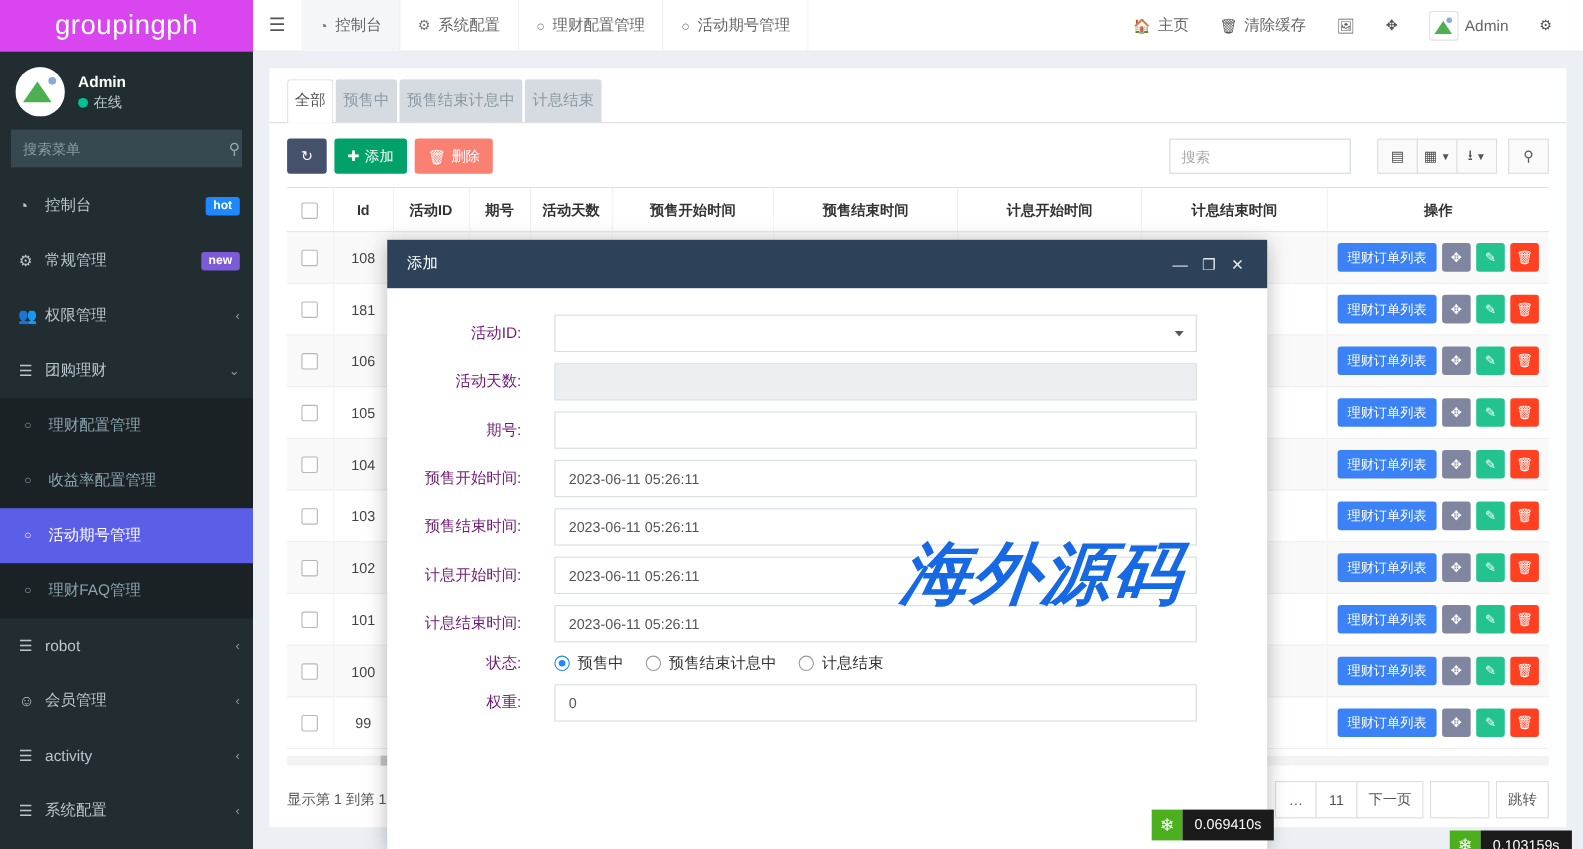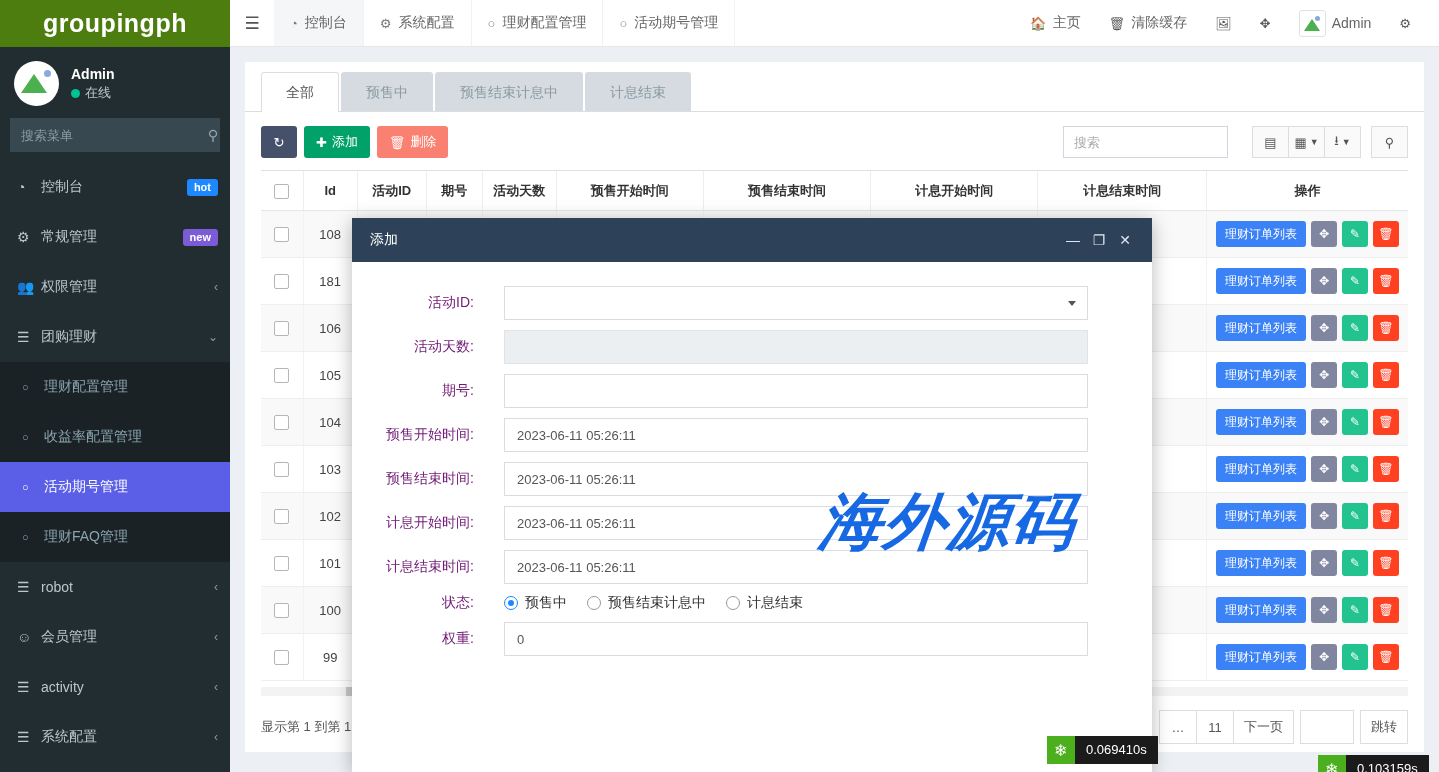--- a/index.html
+++ b/index.html
@@ -10,22 +10,22 @@
   }
   #app { position: relative; width: 1439px; height: 772px; overflow: hidden; }
 
   
   #sidebar {
     position: absolute; left: 0; top: 0; width: 230px; height: 772px;
     background: #222d32; overflow: hidden;
   }
   .brand {
     height: 47px; display: flex; align-items: center; justify-content: center;
-    background: #4d7c0f; color: #fff; font-size: 25px; letter-spacing: .5px;
-    font-weight: 700;
+    background: #d946ef; color: #fff; font-size: 25px; letter-spacing: .5px;
+    font-weight: 400;
   }
   .userpanel { display: flex; align-items: center; padding: 14px 10px 12px 14px; }
   .avatar-box {
     width: 45px; height: 45px; border-radius: 50%; overflow: hidden;
     background: #2c3b41; position: relative; flex: 0 0 45px;
     display: flex; align-items: center; justify-content: center;
   }
   .avatar-img { width: 45px; height: 45px; position: relative; background: #fff; }
   .avatar-img::before {
     content: ""; position: absolute; left: 7px; top: 13px; width: 0; height: 0;
@@ -119,23 +119,23 @@
 
   
   #content {
     position: absolute; left: 230px; top: 47px; right: 0; bottom: 0;
     background: #ecf0f5; padding: 15px;
   }
   .panel { background: #fff; min-height: 690px; position: relative; }
 
   .tabstrip { display: flex; align-items: flex-end; padding: 10px 16px 0 16px; border-bottom: 1px solid #ddd; }
   .tabitem {
-    padding: 10px 24px; font-size: 14px; color: #8c9aa3; background: #d5dbe0;
+    padding: 10px 6px; font-size: 14px; color: #8c9aa3; background: #d5dbe0;
     border: 1px solid transparent; border-bottom: 0; cursor: pointer; margin-right: 2px;
-    border-radius: 3px 3px 0 0; line-height: 1.3;
+    border-radius: 3px 3px 0 0; line-height: 1.3; font-family: Liberation Serif, serif;
   }
   .tabitem.active { background: #fff; color: #555; border-color: #ddd; margin-bottom: -1px; padding-bottom: 11px; }
 
   .toolbar { display: flex; align-items: center; padding: 14px 16px 12px 16px; }
   .btn {
     border: 0; border-radius: 3px; color: #fff; font-size: 13px; cursor: pointer;
     padding: 0 12px; height: 32px; display: inline-flex; align-items: center; gap: 5px;
     font-family: inherit;
   }
   .btn-refresh { background: #45506b; width: 36px; justify-content: center; padding: 0; }

